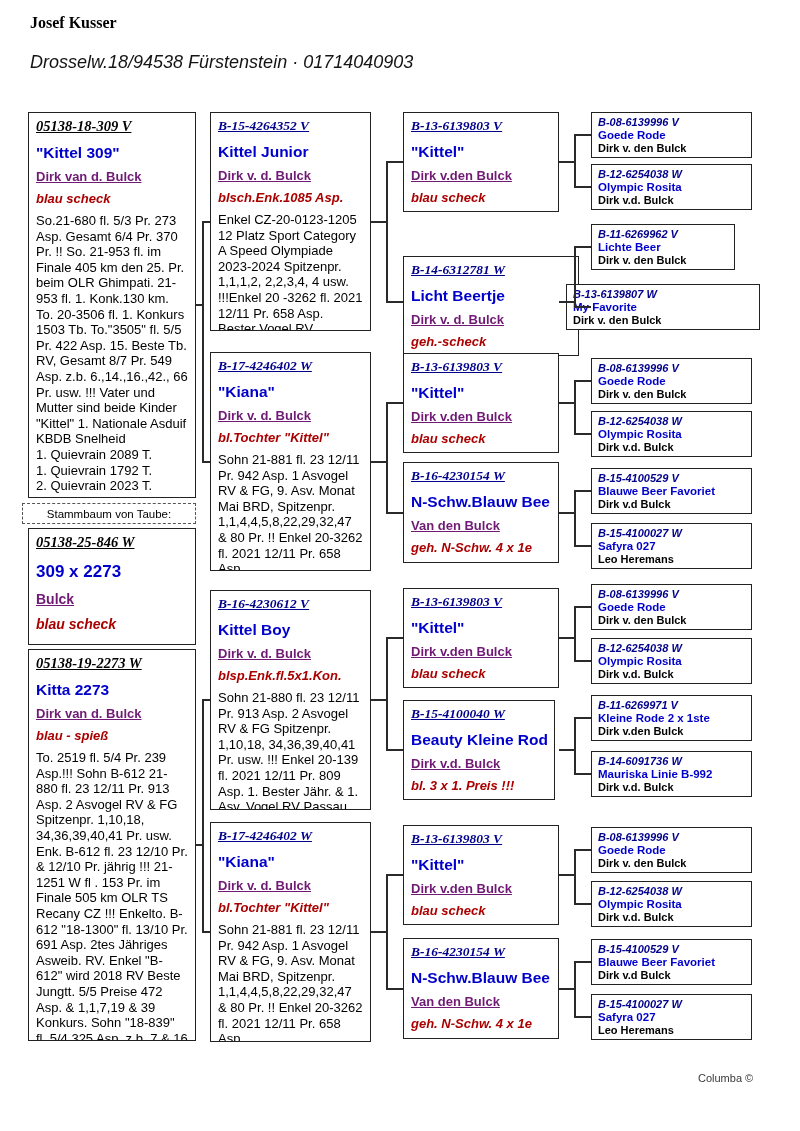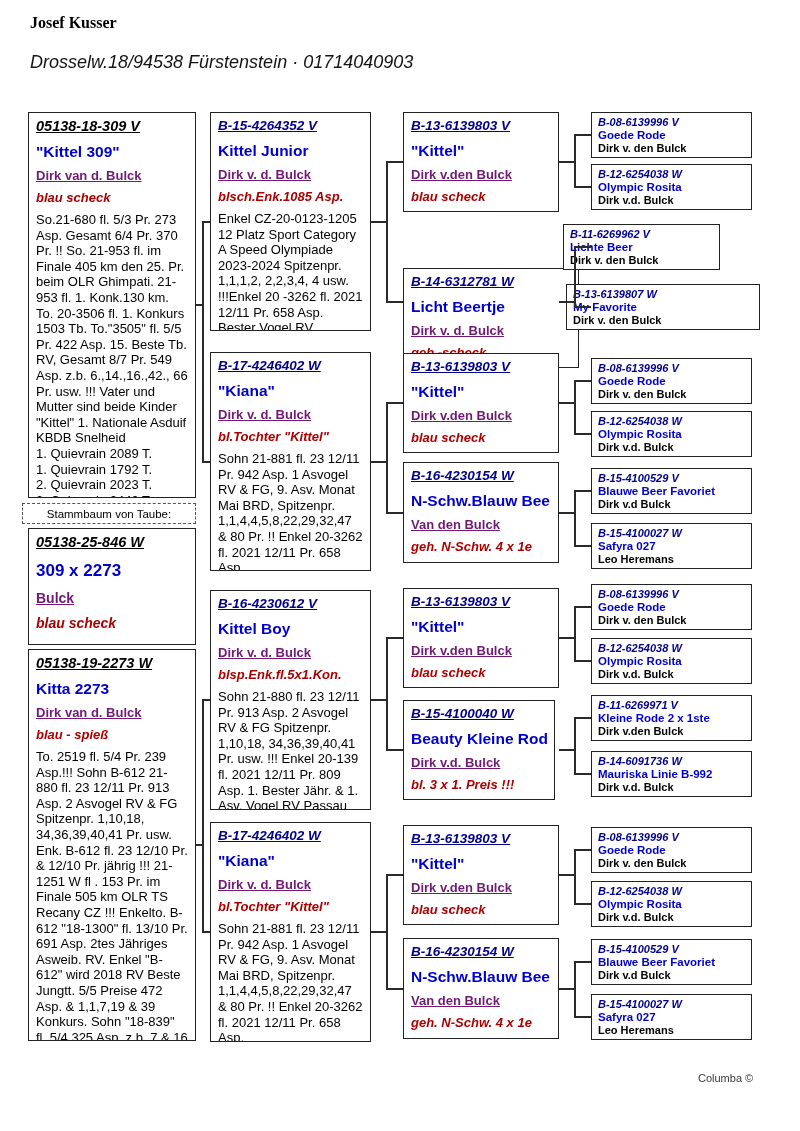--- a/index.html
+++ b/index.html
@@ -6,21 +6,21 @@
   * { margin:0; padding:0; box-sizing:border-box; }
   html,body { background:#fff; }
   body { font-family:"Liberation Sans", sans-serif; }
   .page { position:relative; width:800px; height:1131px; background:#ffffff; overflow:hidden; }
 
   .breeder-name { position:absolute; left:30px; top:14px; font-family:"Liberation Serif", serif; font-size:16px; font-weight:bold; color:#000; }
   .breeder-address { position:absolute; left:30px; top:44px; font-size:18px; font-style:italic; color:#141414;margin-top:8px; }
   .breeder-contact { position:absolute; left:30px; top:82px; font-size:12.5px; font-weight:bold; color:#141414; }
 
   .box { position:absolute; border:1.5px solid #222; background:#fff; padding:5px 7px; overflow:hidden; }
-  .ring { font-size:13.5px; font-weight:bold; font-style:italic; text-decoration:underline; color:#00008b; white-space:nowrap; }
+  .ring { font-size:13.5px; font-weight:bold; font-style:italic; text-decoration:underline; color:#00008b; white-space:nowrap;font-family:Liberation Serif, serif; }
   .ring.blk { color:#000; font-size:14.5px; }
   .pname { margin-top:9px; font-size:15.5px; font-weight:bold; color:#0000cc; white-space:nowrap; overflow:hidden; }
   .owner { margin-top:7px; font-size:13px; font-weight:bold; text-decoration:underline; color:#701a75; white-space:nowrap; }
   .pcolor { margin-top:7px; font-size:13px; font-weight:bold; font-style:italic; color:#aa0000; white-space:nowrap; }
   .ptext { margin-top:7px; font-size:13px; line-height:1.2; color:#000; white-space:pre-line; }
 
   .subject .ring { font-size:14.5px; }
   .subject .pname { font-size:17px; margin-top:11px; }
   .subject .owner { font-size:14px; margin-top:9px; }
   .subject .pcolor { font-size:14px; margin-top:9px; }
@@ -101,21 +101,21 @@
     <div class="pcolor">bl.Tochter "Kittel"</div>
     <div class="ptext">Sohn 21-881 fl. 23 12/11 Pr. 942 Asp. 1 Asvogel RV &amp; FG, 9. Asv. Monat Mai BRD, Spitzenpr. 1,1,4,4,5,8,22,29,32,47 &amp; 80 Pr. !! Enkel 20-3262 fl. 2021 12/11 Pr. 658 Asp.</div>
   </div>
 
   <div class="box" style="left:403px;top:112px;width:156px;height:100px">
     <div class="ring">B-13-6139803 V</div>
     <div class="pname">"Kittel"</div>
     <div class="owner">Dirk v.den Bulck</div>
     <div class="pcolor">blau scheck</div>
   </div>
-  <div class="box" style="left:403px;top:268px;width:176px;height:100px">
+  <div class="box" style="left:403px;top:256px;width:176px;height:100px">
     <div class="ring">B-14-6312781 W</div>
     <div class="pname">Licht Beertje</div>
     <div class="owner">Dirk v. d. Bulck</div>
     <div class="pcolor">geh.-scheck</div>
   </div>
   <div class="box" style="left:403px;top:353px;width:156px;height:100px">
     <div class="ring">B-13-6139803 V</div>
     <div class="pname">"Kittel"</div>
     <div class="owner">Dirk v.den Bulck</div>
     <div class="pcolor">blau scheck</div>
@@ -154,21 +154,21 @@
   <div class="sbox" style="left:591px;top:112px;width:161px;height:46px">
     <div class="sring">B-08-6139996 V</div>
     <div class="sname">Goede Rode</div>
     <div class="sowner">Dirk v. den Bulck</div>
   </div>
   <div class="sbox" style="left:591px;top:164px;width:161px;height:46px">
     <div class="sring">B-12-6254038 W</div>
     <div class="sname">Olympic Rosita</div>
     <div class="sowner">Dirk v.d. Bulck</div>
   </div>
-  <div class="sbox" style="left:563px;top:224px;width:157px;height:46px">
+  <div class="sbox" style="left:591px;top:224px;width:144px;height:46px">
     <div class="sring">B-11-6269962 V</div>
     <div class="sname">Lichte Beer</div>
     <div class="sowner">Dirk v. den Bulck</div>
   </div>
   <div class="sbox" style="left:566px;top:284px;width:194px;height:46px">
     <div class="sring">B-13-6139807 W</div>
     <div class="sname">My Favorite</div>
     <div class="sowner">Dirk v. den Bulck</div>
   </div>
   <div class="sbox" style="left:591px;top:358px;width:161px;height:46px">

